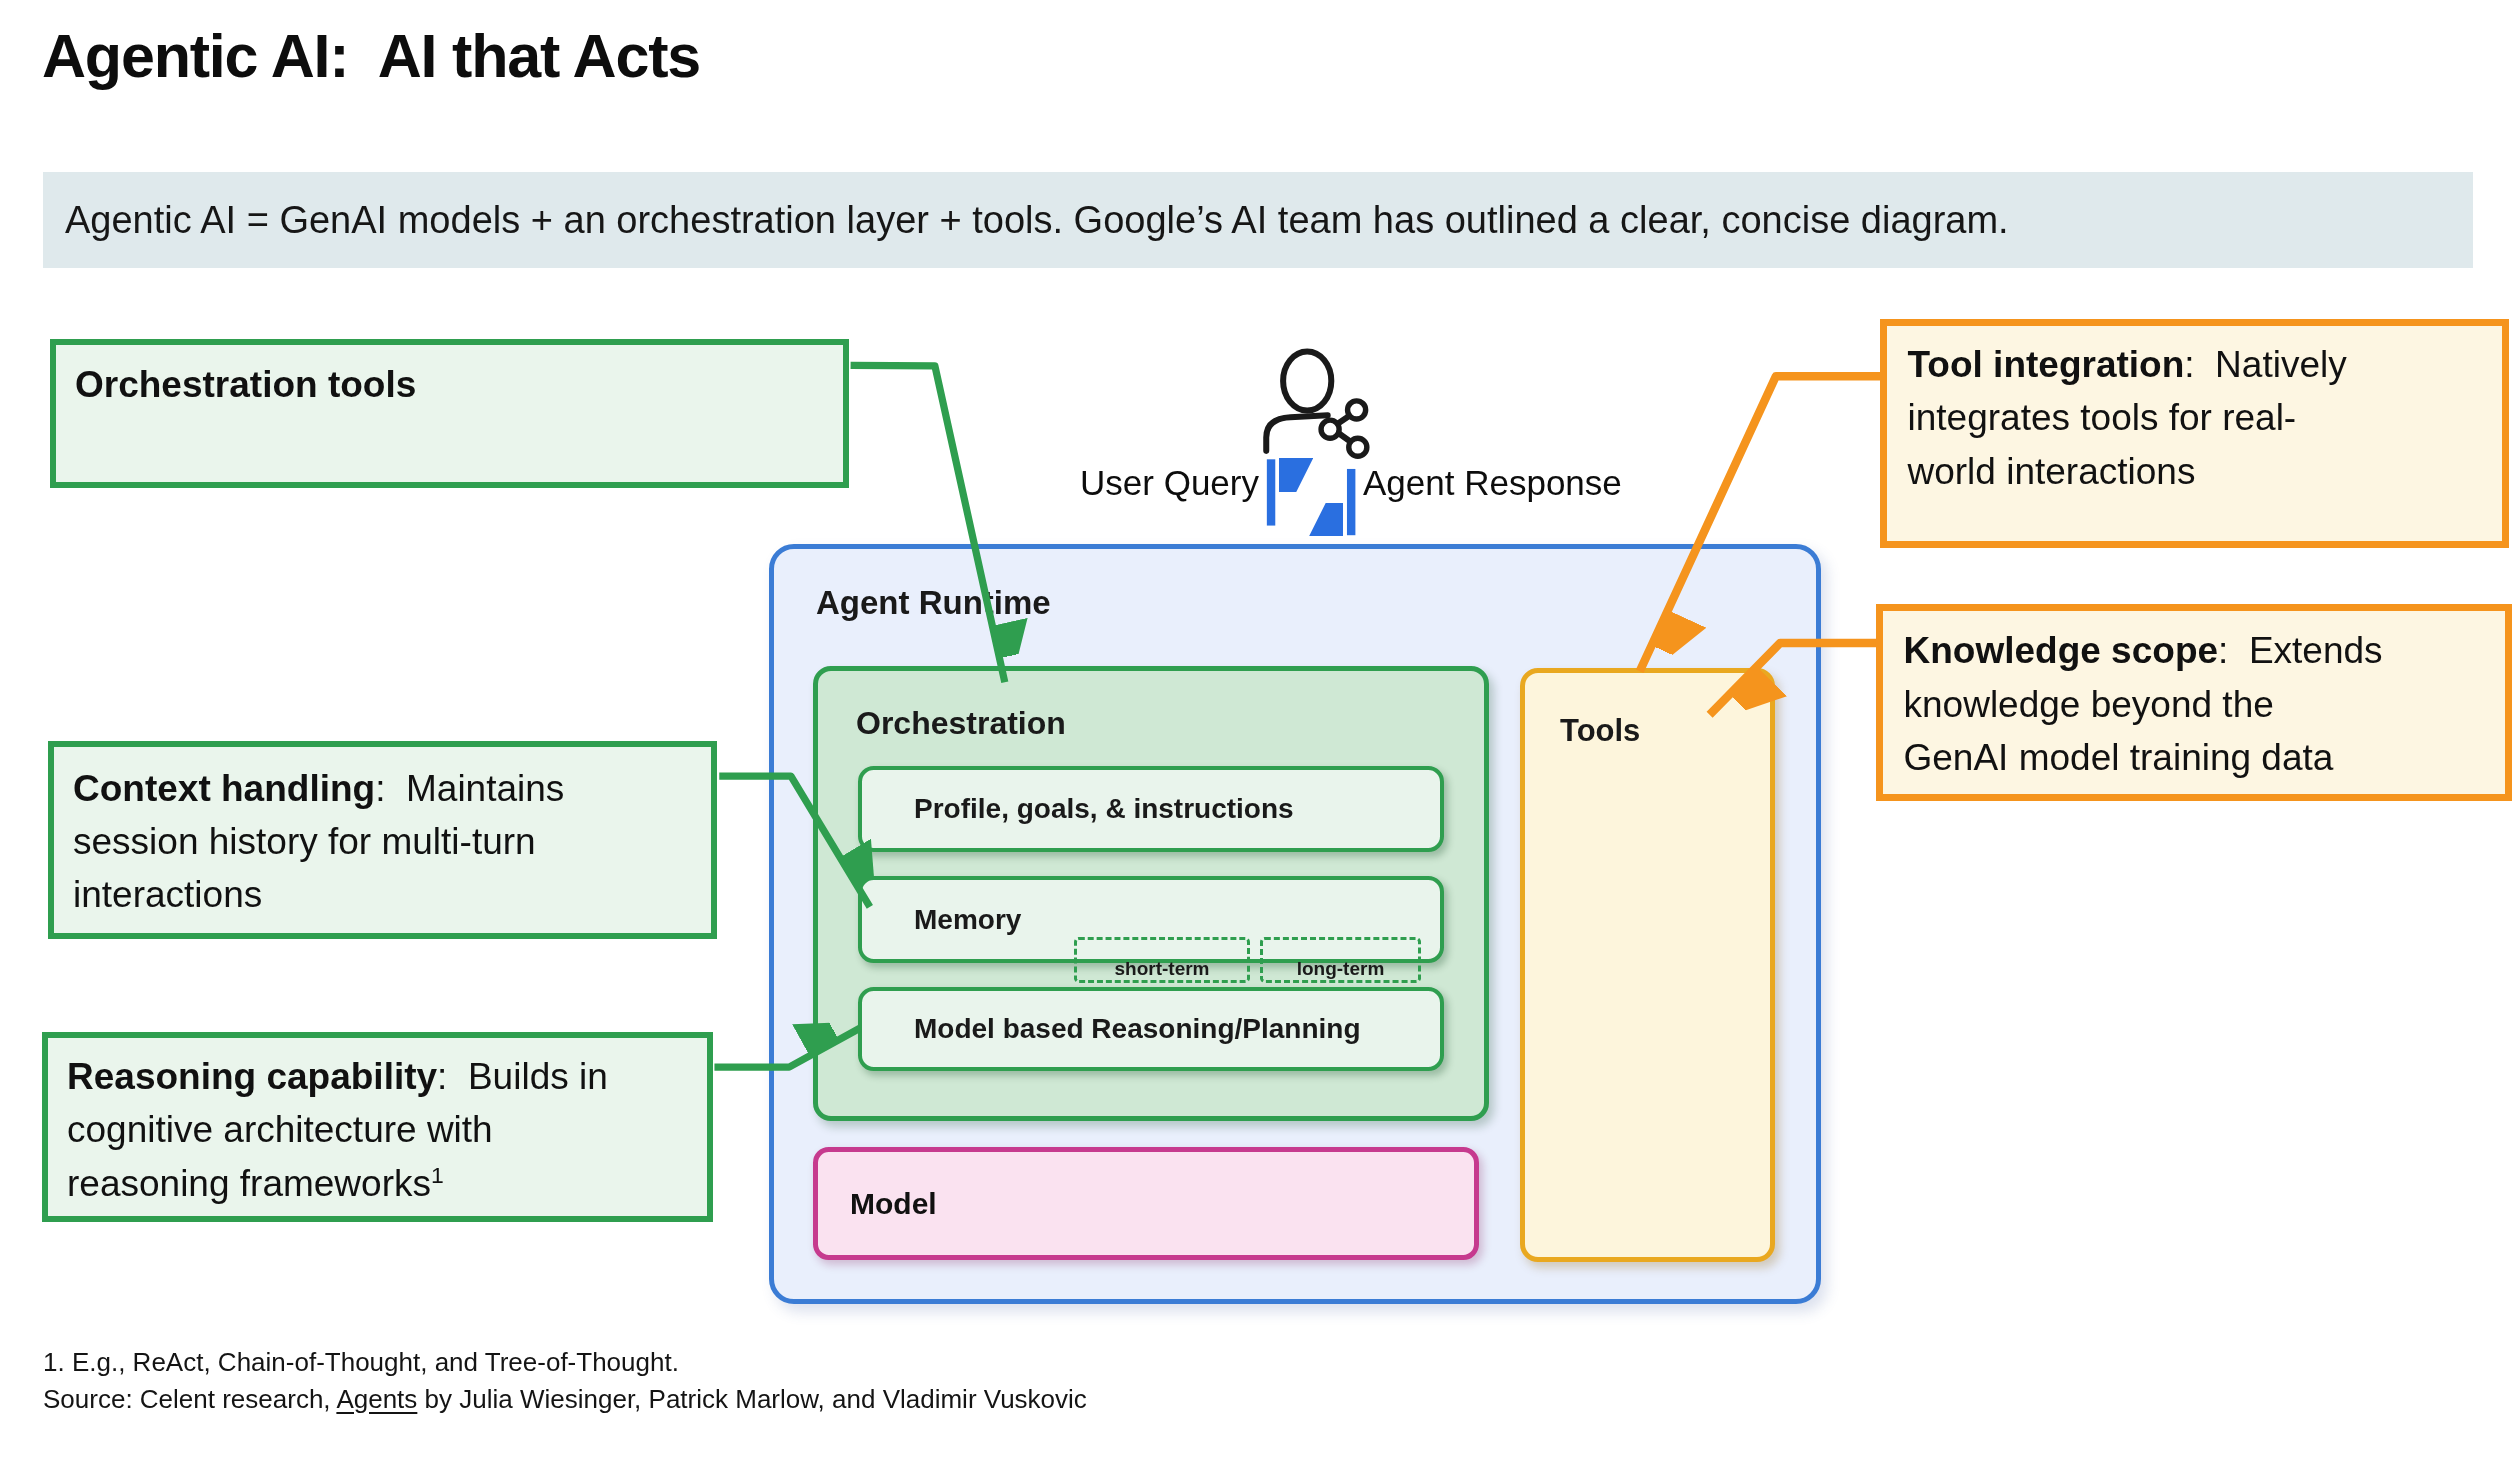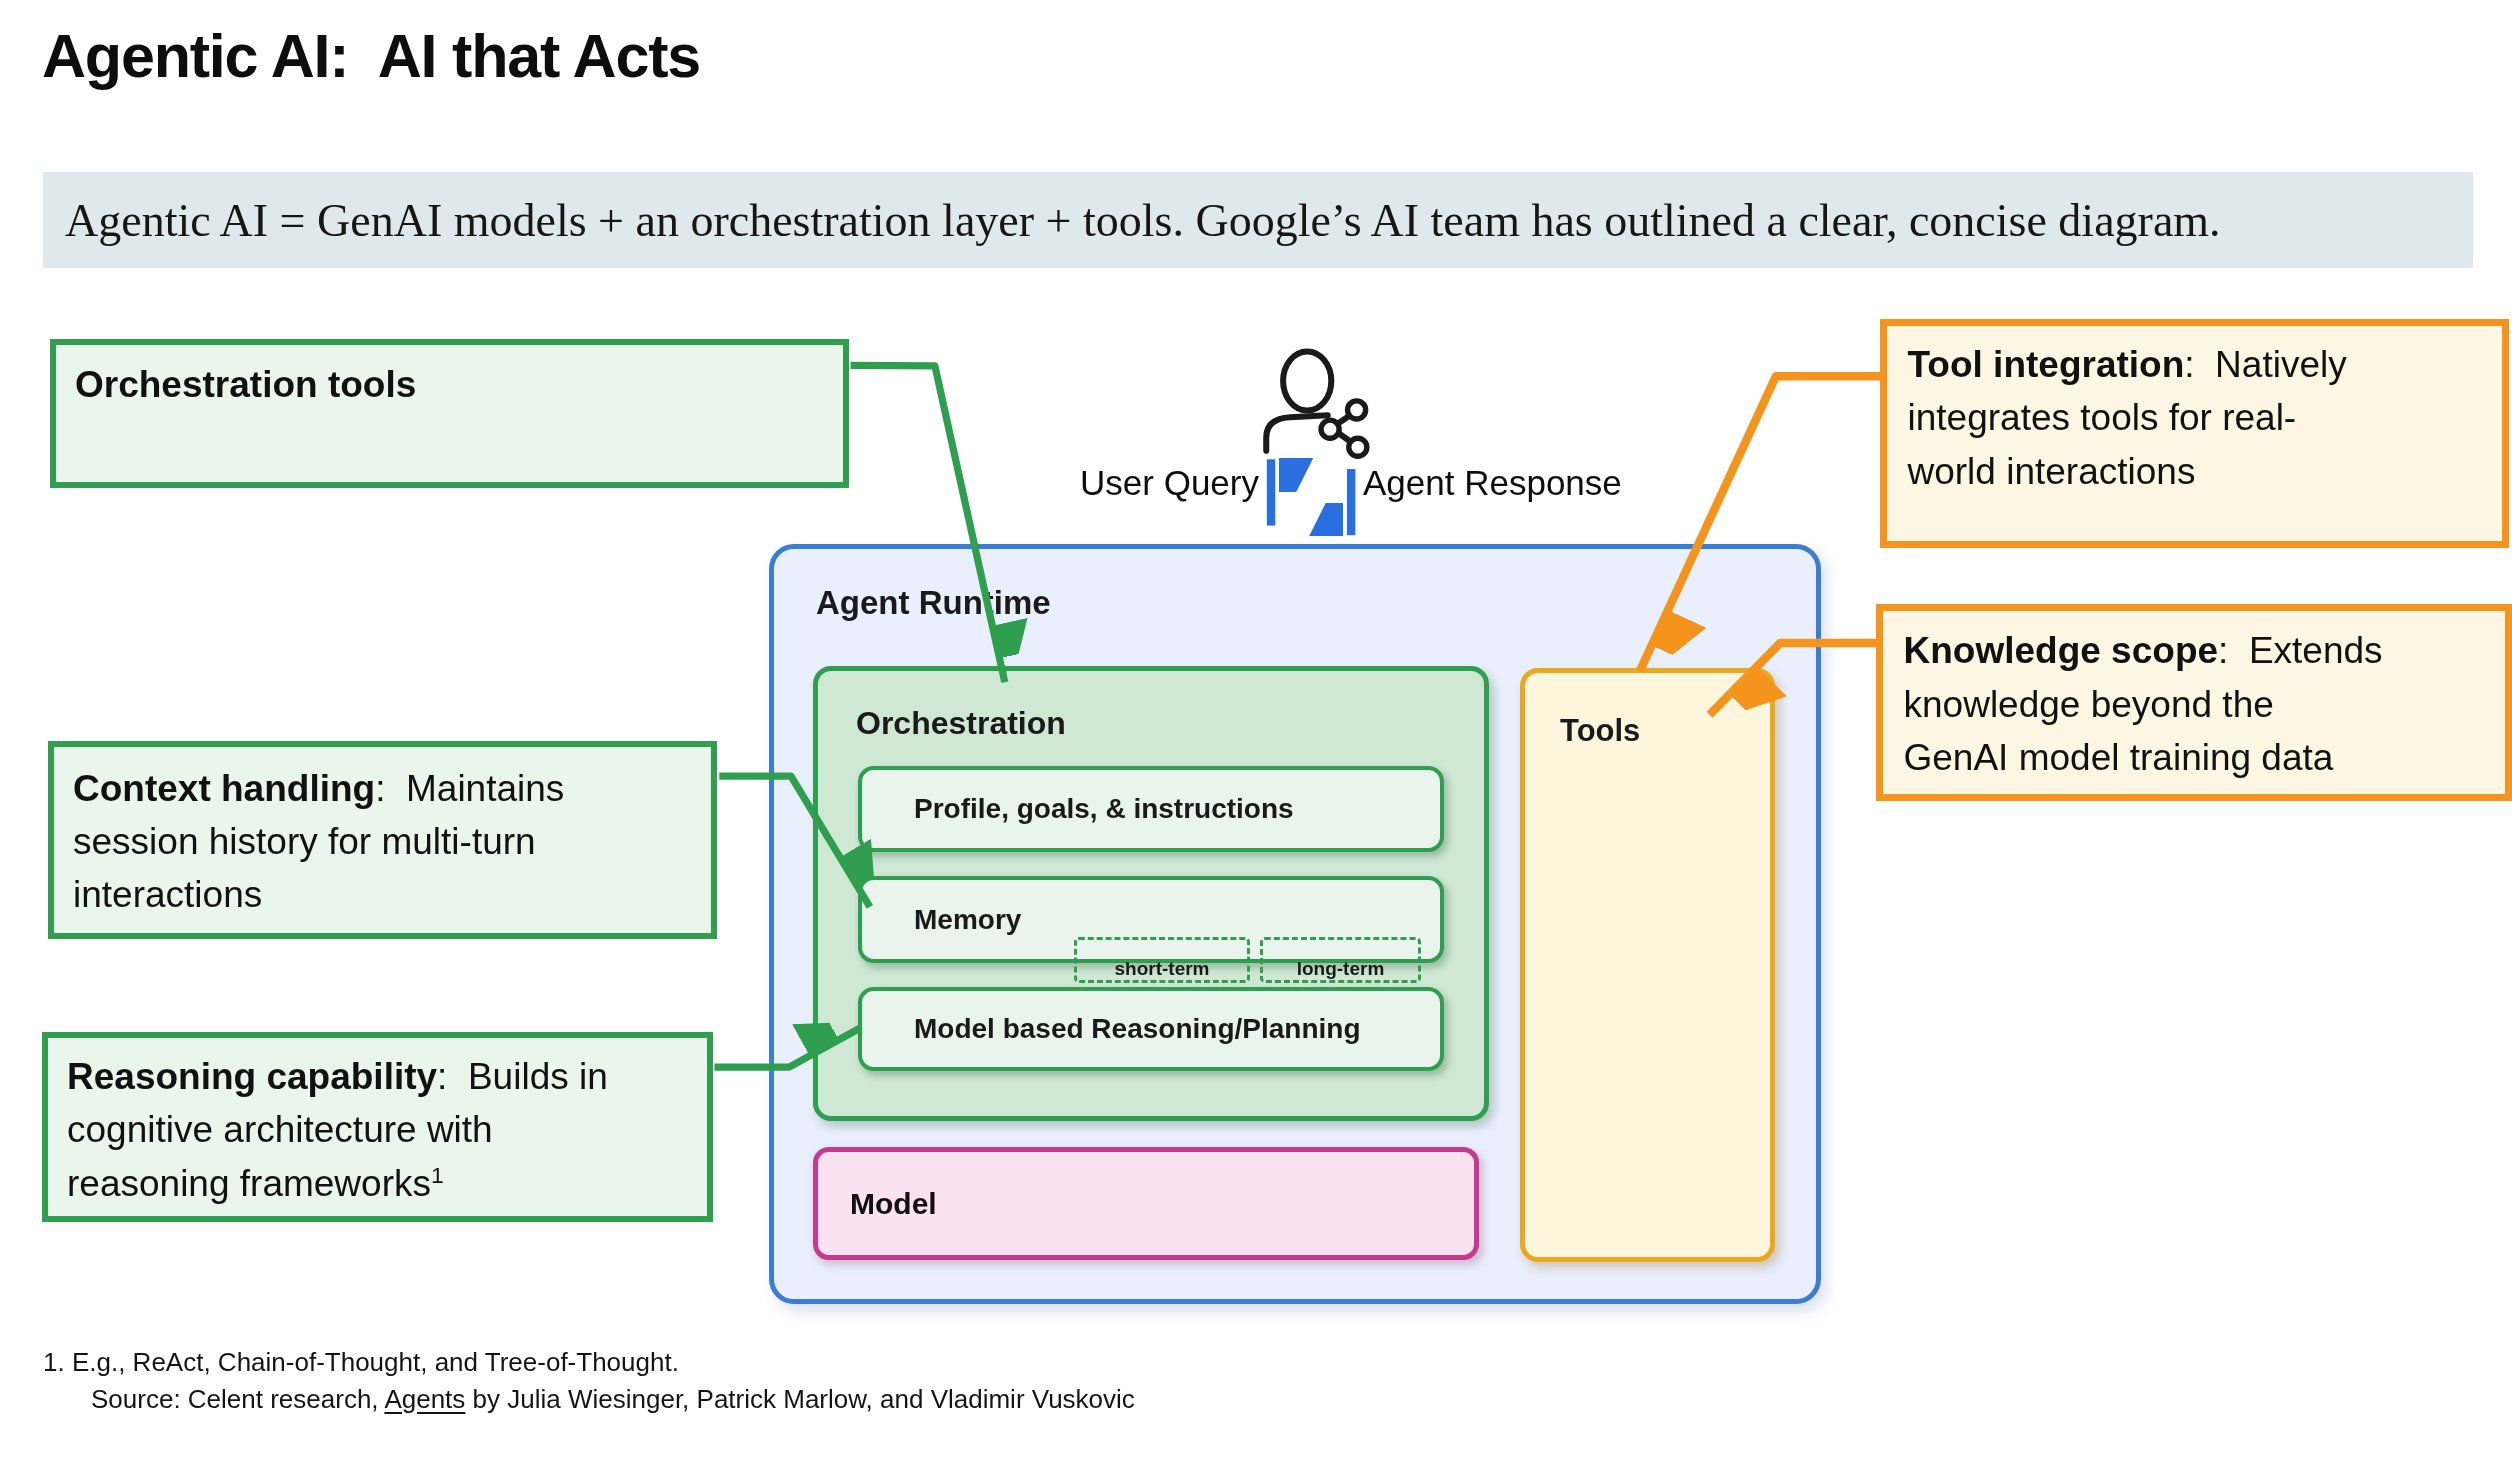--- a/index.html
+++ b/index.html
@@ -5,21 +5,21 @@
   html,body{margin:0;padding:0;background:#ffffff;}
   .stage{position:relative;width:2512px;height:1468px;background:#ffffff;overflow:hidden;
          font-family:"Liberation Sans","DejaVu Sans",sans-serif;color:#111;}
   .abs{position:absolute;}
   .pre{white-space:pre-wrap;}
 
   
   .page-title{left:42px;top:20.5px;font-size:61px;font-weight:800;letter-spacing:-1.2px;color:#0d0d0d;}
   .banner{left:43px;top:172px;width:2430px;height:96px;background:#dfe9ec;
           display:flex;align-items:center;padding-left:22px;box-sizing:border-box;
-          font-size:46px;color:#161616;font-family:Liberation Serif, serif;}
+          font-size:38px;color:#161616;}
 
   
   .callout{box-sizing:border-box;font-size:37px;line-height:1.44;z-index:6;}
   .callout .pre{display:inline;}
   .co-green{background:#eaf5ec;border:6px solid #2f9e4f;}
   .co-orange{background:#fdf6e2;border:7.2px solid #f5941d;}
   .co-title{font-weight:700;}
   .c1{left:50px;top:339px;width:799px;height:149px;padding:13.3px 18px 0 19px;}
   .c1 .bullet-row{margin-top:8.4px;}
   .bullet-glyph{font-size:29px;margin-right:15.7px;position:relative;top:-3.6px;}
@@ -62,21 +62,21 @@
   
   .io-label{font-size:35px;color:#0d0d0d;z-index:2;}
   .uq{left:1051px;top:463px;width:208px;text-align:right;}
   .ar{left:1363px;top:463px;}
 
   .arrow-layer{position:absolute;left:0;top:0;width:2512px;height:1468px;z-index:5;pointer-events:none;}
 
   
   .foot{left:43px;font-size:26px;color:#141414;}
   .f1{top:1347px;}
-  .f2{top:1384px;margin-left:48px;}
+  .f2{top:1384px;}
   .u{text-decoration:underline;text-underline-offset:4.2px;}
 </style>
 </head>
 <body>
 
 <div class="stage">
 
   <div class="abs page-title pre">Agentic AI:  AI that Acts</div>
 
   <div class="abs banner">

